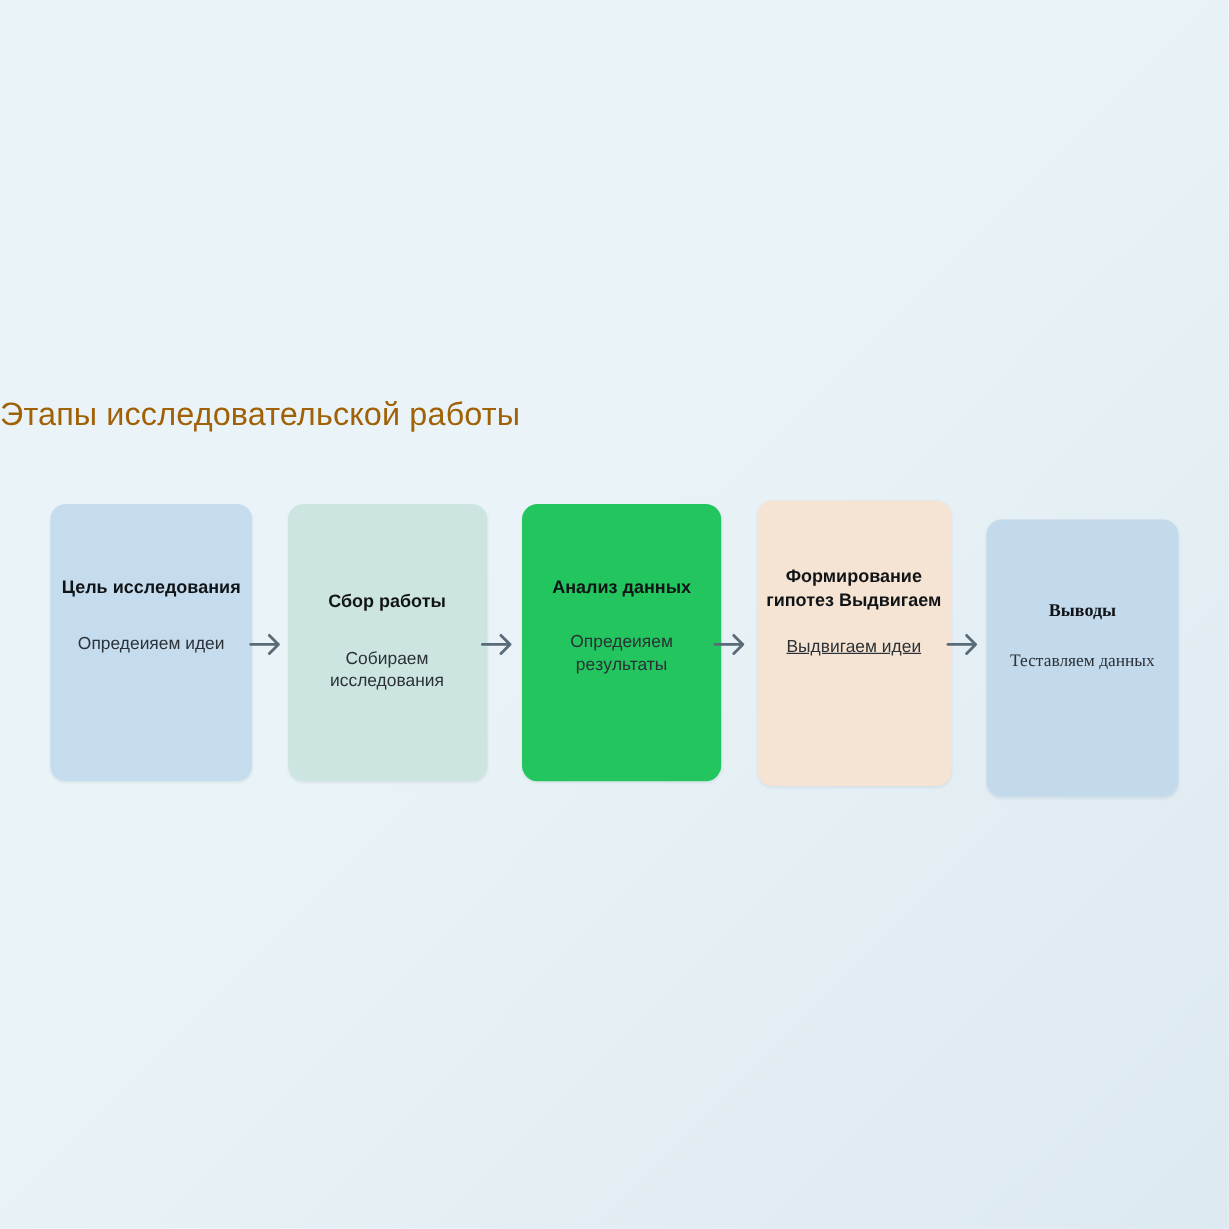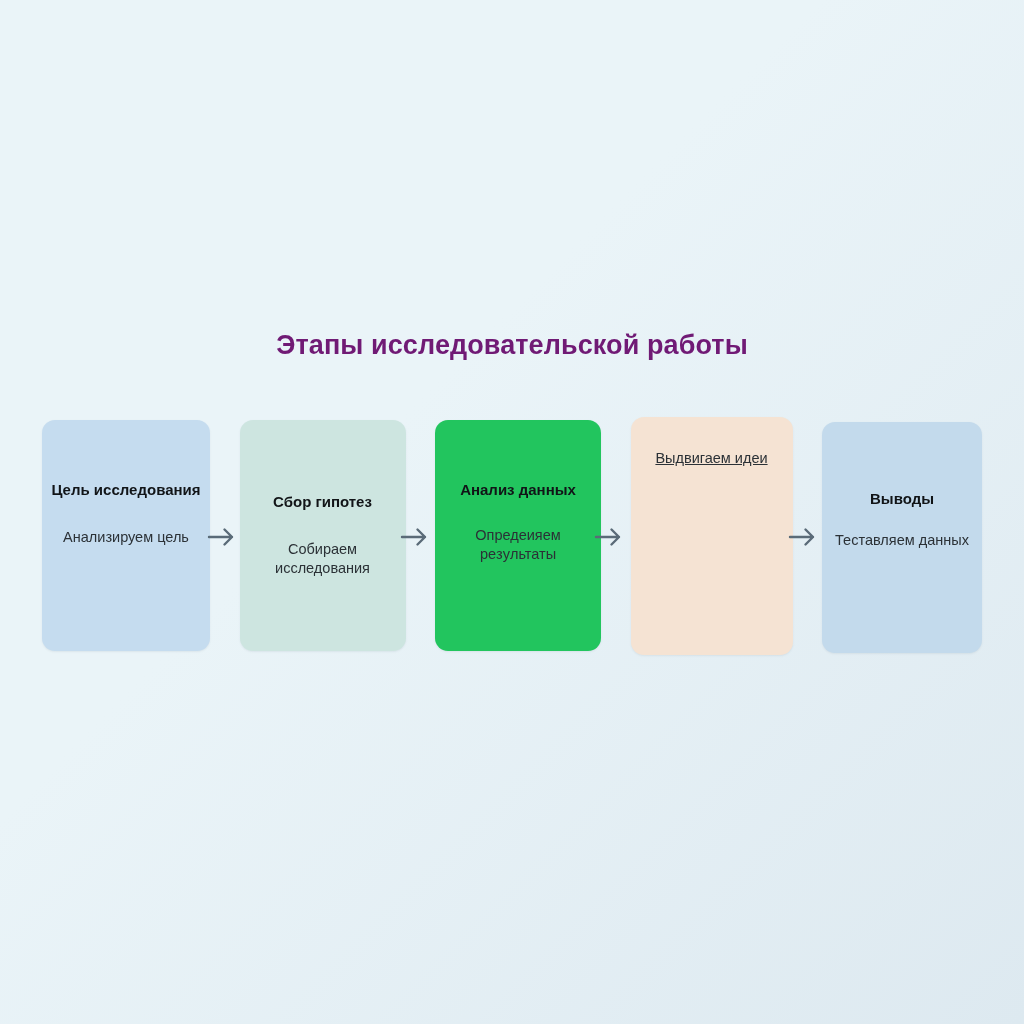--- a/index.html
+++ b/index.html
@@ -21,24 +21,24 @@
     height: 1024px;
     box-sizing: border-box;
   }
 
   
   #diagram-title {
     position: absolute;
     left: 0;
     top: 330px;
     width: 1024px;
-    text-align: center;
+    text-align: left;
     font-size: 27px;
-    font-weight: bold;
-    color: #701a75;
+    font-weight: normal;
+    color: #a16207;
     letter-spacing: 0.1px;
     white-space: nowrap;
   }
 
   
   #flow-row {
     position: absolute;
     left: 42px;
     top: 420px;
     width: 940px;
@@ -82,21 +82,21 @@
     line-height: 1.32;
     width: 150px;
     margin-top: 24px;
   }
 
   
   .stage-card.card-1 { width: 168px; height: 231px; }
   .stage-card.card-2 { width: 166px; height: 231px; }
   .stage-card.card-3 { width: 166px; height: 231px; }
   .stage-card.card-4 { width: 162px; height: 238px; margin-top: -3px; }
-  .stage-card.card-5 { width: 160px; height: 231px; margin-top: 2px; }
+  .stage-card.card-5 { width: 160px; height: 231px; margin-top: 13px; font-family: Liberation Serif, serif; }
 
   .card-4 .stage-title { margin-top: 42px; width: 158px; }
   .card-4 .stage-desc  { margin-top: 20px; text-decoration: underline; }
   .card-5 .stage-title { margin-top: 55px; }
   .card-5 .stage-desc  { margin-top: 22px; }
   .card-2 .stage-title { margin-top: 60px; }
   .card-2 .stage-desc  { margin-top: 28px; }
   .card-3 .stage-title { margin-top: 48px; }
   .card-3 .stage-desc  { margin-top: 26px; }
   .card-1 .stage-title { margin-top: 48px; }
@@ -121,34 +121,35 @@
 <body style="background: linear-gradient(135deg, rgb(234, 244, 248) 0%, rgb(234, 244, 248) 40%, rgb(221, 233, 240) 100%);">
 
 <div id="canvas">
 
   <div id="diagram-title">Этапы исследовательской работы</div>
 
   <div id="flow-row">
 
     <div class="stage-card card-1" style="background-color: rgb(197, 220, 239);">
       <div class="stage-title">Цель исследования</div>
-      <div class="stage-desc">Анализируем цель</div>
+      <div class="stage-desc">Опредеияем идеи</div>
     </div>
 
     <div class="stage-card card-2" style="background-color: rgb(205, 229, 224);">
-      <div class="stage-title">Сбор гипотез</div>
+      <div class="stage-title">Сбор работы</div>
       <div class="stage-desc">Собираем исследования</div>
     </div>
 
     <div class="stage-card card-3" style="background-color: #22c55e;">
       <div class="stage-title">Анализ данных</div>
       <div class="stage-desc">Опредеияем peзyльтаты</div>
     </div>
 
     <div class="stage-card card-4" style="background-color: rgb(245, 227, 211);">
+      <div class="stage-title">Формирование гипотез Выдвигаем</div>
       <div class="stage-desc">Выдвигаем идеи</div>
     </div>
 
     <div class="stage-card card-5" style="background-color: rgb(195, 218, 236);">
       <div class="stage-title">Выводы</div>
       <div class="stage-desc">Теставляем данных</div>
     </div>
 
   </div>
 

